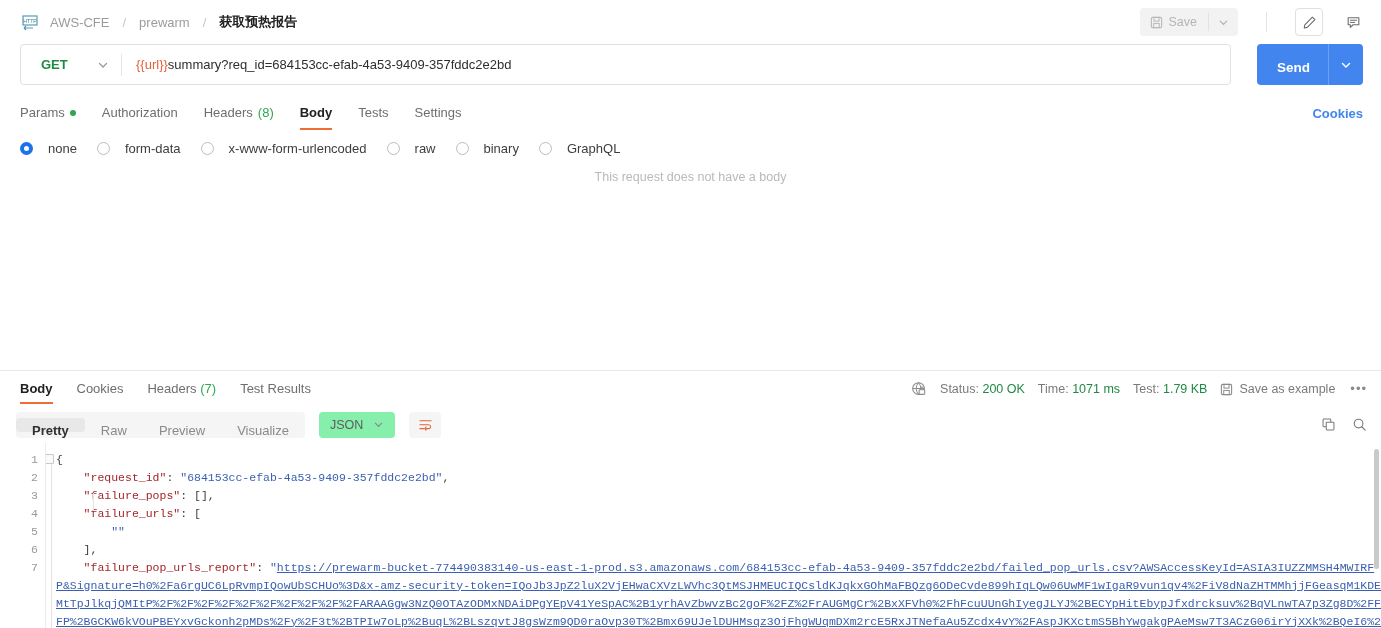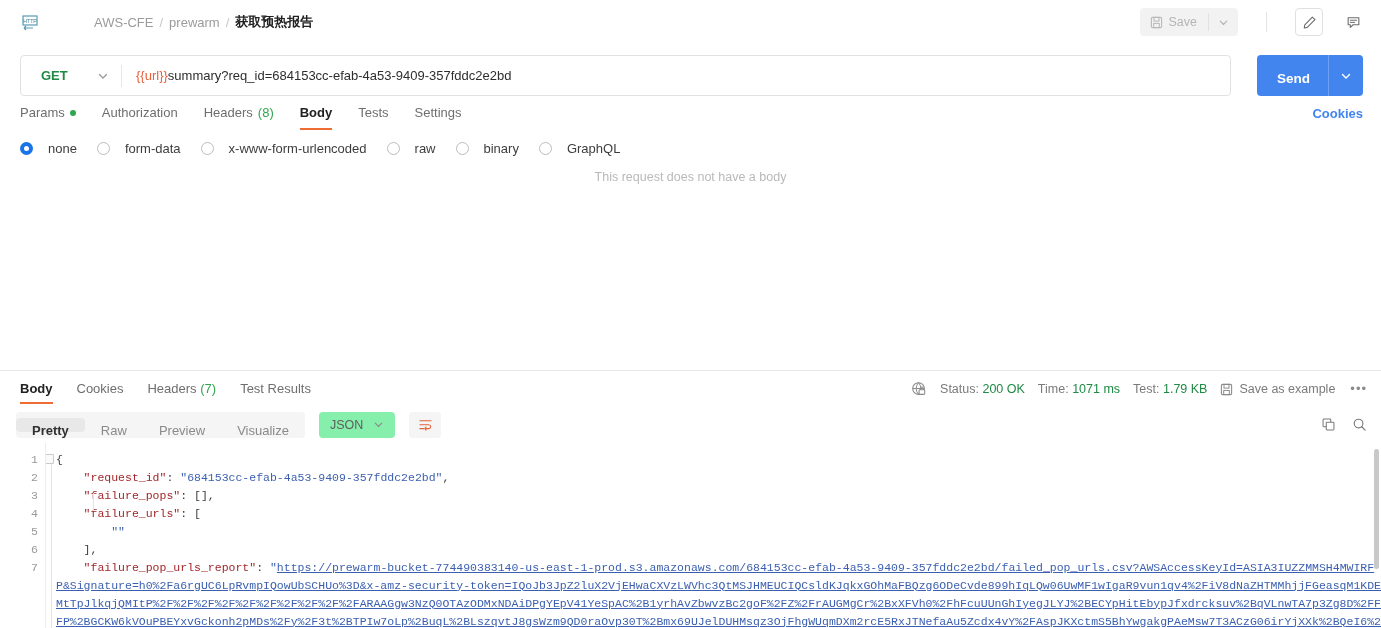--- a/index.html
+++ b/index.html
@@ -12,41 +12,41 @@
     overflow: hidden;
   }
   .app { width: 1381px; height: 628px; position: relative; display: flex; flex-direction: column; }
 
   
   .hdr {
     height: 44px; display: flex; align-items: center;
     padding: 0 14px 0 20px; flex: 0 0 auto;
   }
   .http-icon { width: 20px; height: 20px; margin-right: 10px; flex: 0 0 auto; }
-  .crumbs { display: flex; align-items: center; gap: 6px; font-size: 13px; margin-left: 44px; }
+  .crumbs { display: flex; align-items: center; gap: 13px; font-size: 13px; }
   .crumb-link { color: #9b9b9b; cursor: pointer; }
   .crumb-sep { color: #c6c6c6; }
   .crumb-cur { color: #212121; font-weight: bold; }
   .hdr-right { margin-left: auto; display: flex; align-items: center; gap: 16px; }
   .save-grp {
     display: flex; align-items: center; background: #f2f2f2;
     border-radius: 4px; height: 28px; color: #b5b5b5; cursor: default;
   }
   .save-btn { display: flex; align-items: center; gap: 6px; padding: 0 11px 0 10px; height: 100%; font-size: 12.5px; }
   .save-div { width: 1px; height: 18px; background: #e2e2e2; }
   .save-caret { padding: 0 9px; display: flex; align-items: center; height: 100%; }
   .vbar { width: 1px; height: 20px; background: #e4e4e4; margin: 0 12px; }
   .ibtn {
     width: 28px; height: 28px; display: flex; align-items: center; justify-content: center;
     border-radius: 4px; cursor: pointer;
   }
   .ibtn.bordered { border: 1px solid #e0e0e0; }
 
   
-  .urlrow { padding: 0 18px 0 20px; display: flex; gap: 26px; align-items: flex-end; flex: 0 0 auto; height: 52px; }
+  .urlrow { padding: 0 18px 0 20px; display: flex; gap: 26px; align-items: flex-start; flex: 0 0 auto; height: 52px; }
   .urlbox {
     flex: 1 1 auto; height: 41px; border: 1px solid #e1e1e1; border-radius: 4px;
     display: flex; align-items: center; background: #fff;
   }
   .method {
     display: flex; align-items: center; justify-content: space-between;
     width: 100px; padding: 0 12px 0 20px; height: 100%; cursor: pointer;
   }
   .method-label { color: #1e8a44; font-weight: bold; font-size: 13px; }
   .url-div { width: 1px; height: 22px; background: #e6e6e6; }

